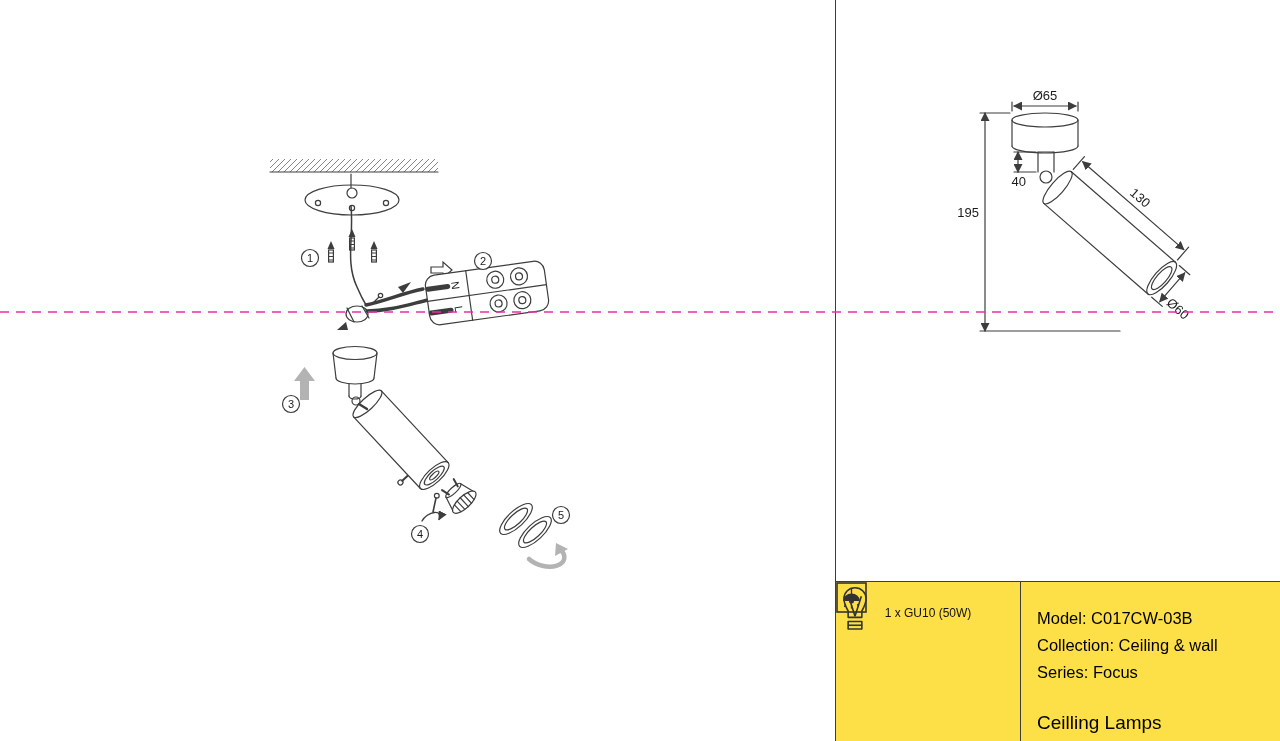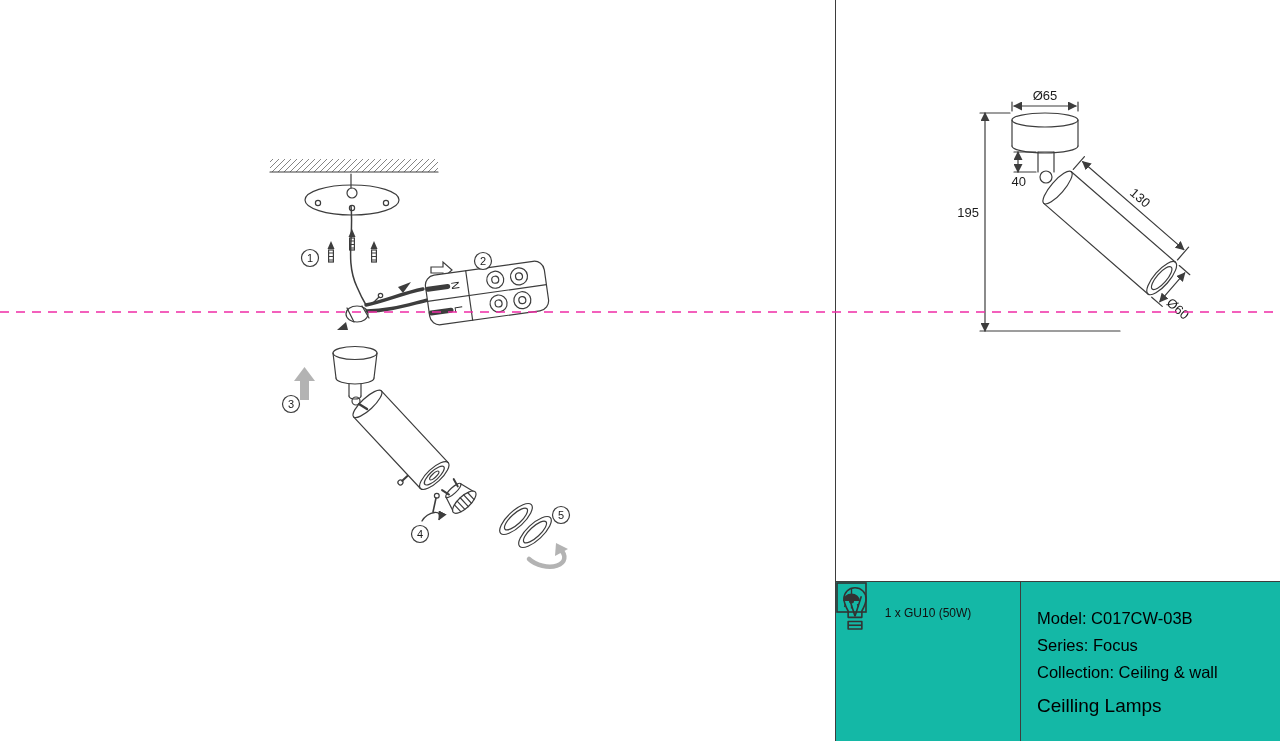--- a/index.html
+++ b/index.html
@@ -5,27 +5,27 @@
   html,body{margin:0;padding:0;background:#fff;}
   .stage{position:relative;width:1280px;height:741px;background:#fff;overflow:hidden;
          font-family:"Liberation Sans",sans-serif;}
   .stage svg{position:absolute;left:0;top:0;}
   svg text{font-family:"Liberation Sans",sans-serif;stroke:none;}
   .dim-label{font-size:13px;fill:#1c1c1c;}
   .step-label{font-size:11px;fill:#1c1c1c;}
   .term-label{font-size:11px;fill:#1c1c1c;}
 
   .info-box{position:absolute;left:836px;top:581px;width:444px;height:160px;
-            border-top:1px solid #3d3d3d;display:flex;box-sizing:border-box;background:#14b8a6;}
+            border-top:1px solid #3d3d3d;display:flex;box-sizing:border-box;background:#fde047;}
   .bulb-cell{width:185px;border-right:1px solid #3d3d3d;display:flex;flex-direction:column;
              align-items:center;justify-content:space-between;padding:24px 0 14px;box-sizing:border-box;}
   .bulb-label{font-size:12px;color:#111;}
   .model-cell{flex:1;padding:23px 8px 0 16px;box-sizing:border-box;}
   .info-line{font-size:16.5px;line-height:27px;color:#000;}
-  .category-row{display:flex;align-items:flex-start;gap:12px;margin-top:9px;}
+  .category-row{display:flex;align-items:flex-start;gap:12px;margin-top:26px;}
   .category-label{font-size:19px;color:#000;}
 </style>
 </head>
 <body>
 
 <div class="stage">
 
 <svg width="1280" height="741" viewBox="0 0 1280 741">
   <defs>
     <pattern id="hatch" patternUnits="userSpaceOnUse" width="6" height="6">
@@ -259,22 +259,22 @@
         <line x1="24" y1="10" x2="18" y2="29"></line>
         <rect x="11.5" y="34" width="13" height="7"></rect>
         <line x1="11.5" y1="37.5" x2="24.5" y2="37.5"></line>
       </g>
     </svg>
     <div class="bulb-label">1 x GU10 (50W)</div>
   </div>
 
   <div class="cell model-cell">
     <div class="info-line">Model: C017CW-03B</div>
+    <div class="info-line">Collection: Ceiling &amp; wall</div>
     <div class="info-line">Series: Focus</div>
-    <div class="info-line">Collection: Ceiling &amp; wall</div>
     <div class="category-row">
       <svg width="31" height="31" viewBox="0 0 31 31">
         <rect x="1" y="1" width="29" height="29" fill="none" stroke="#333" stroke-width="1.6"></rect>
         <line x1="15.5" y1="6" x2="15.5" y2="12" stroke="#333" stroke-width="1.4"></line>
         <path d="M7,19 a8.5,7.5 0 0 1 17,0 z" fill="#333"></path>
         <path d="M13,19 a2.5,2.5 0 0 0 5,0 z" fill="#333"></path>
         <line x1="9.5" y1="22" x2="8.5" y2="25" stroke="#333" stroke-width="1.3"></line>
         <line x1="15.5" y1="23" x2="15.5" y2="26.5" stroke="#333" stroke-width="1.3"></line>
         <line x1="21.5" y1="22" x2="22.5" y2="25" stroke="#333" stroke-width="1.3"></line>
       </svg>

